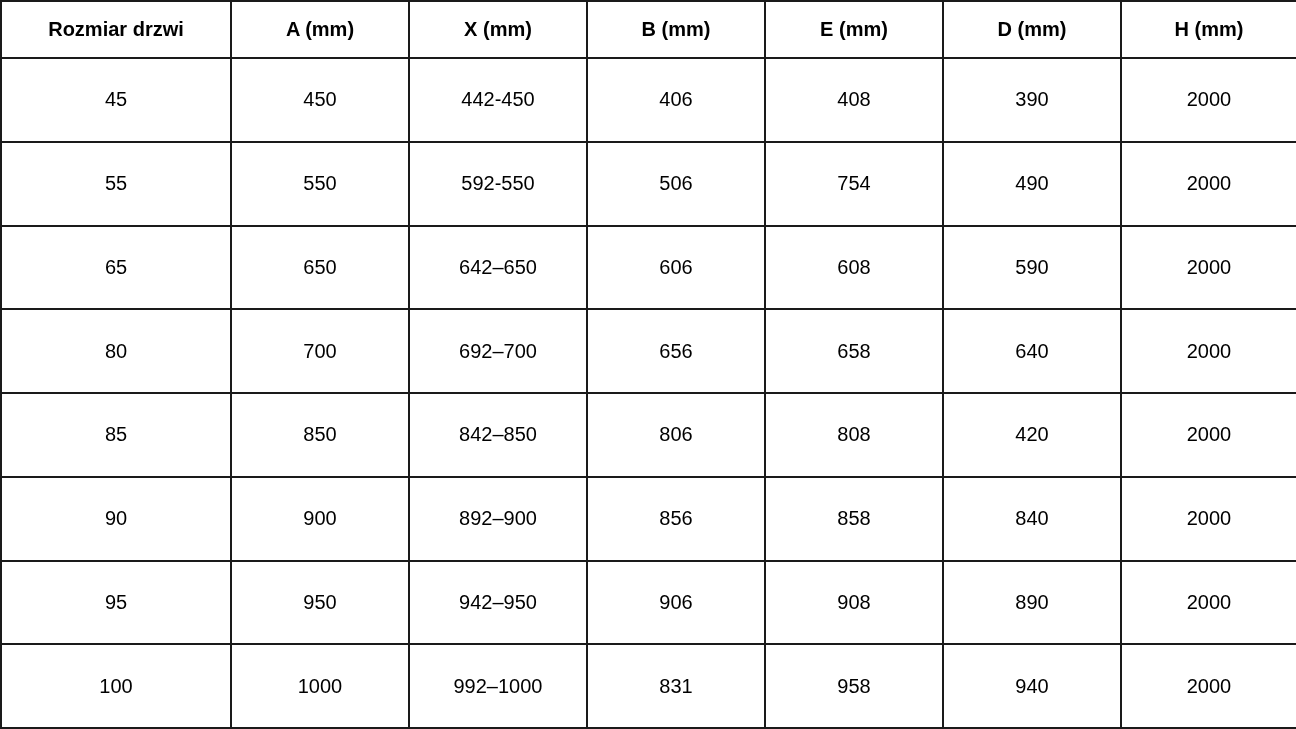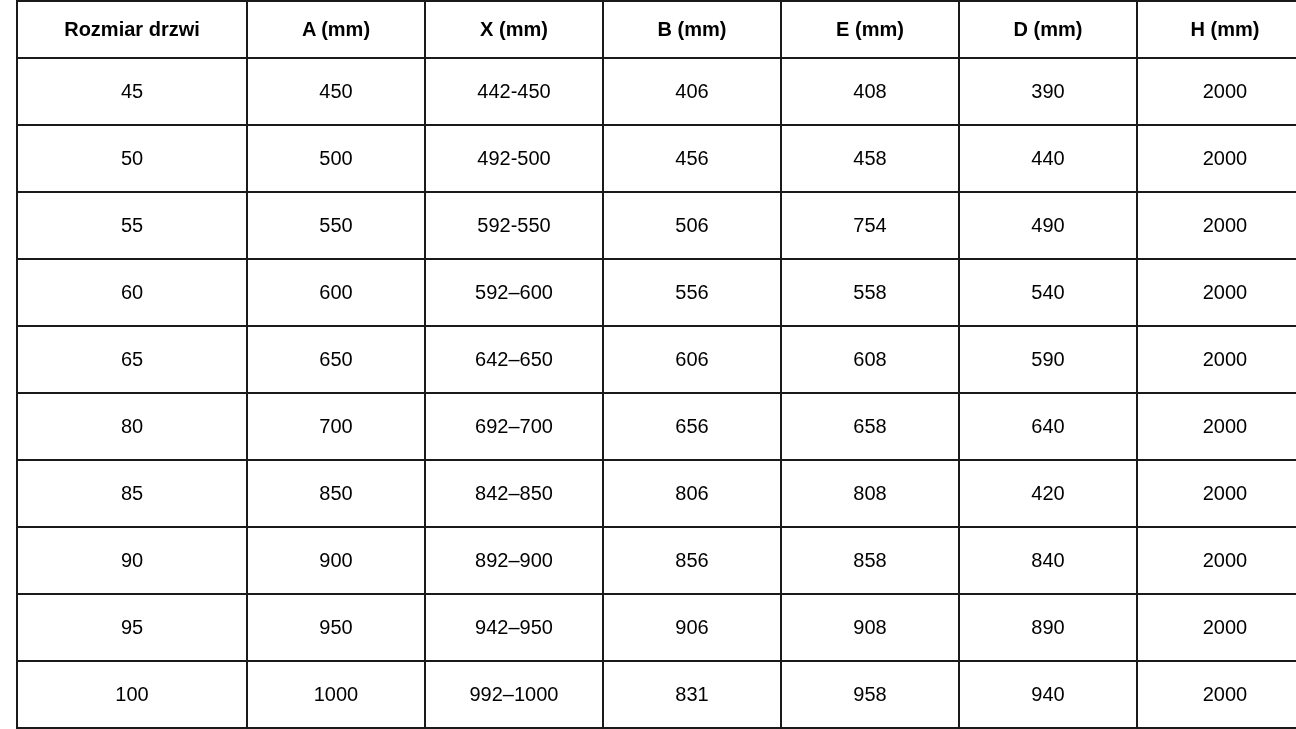--- a/index.html
+++ b/index.html
@@ -11,21 +11,20 @@
     width: 1296px;
     height: 729px;
     font-family: "Liberation Sans", sans-serif;
     color: #000000;
     overflow: hidden;
   }
   .sheet {
     width: 1296px;
     height: 729px;
     box-sizing: border-box;
-    padding-left: 16px;
   }
   table.spec-table {
     border-collapse: collapse;
     width: 1296px;
     height: 729px;
     table-layout: fixed;
   }
   table.spec-table th,
   table.spec-table td {
     border: 2px solid #1a1a1a;
@@ -85,44 +84,26 @@
       <tr>
         <td>45</td>
         <td>450</td>
         <td>442-450</td>
         <td>406</td>
         <td>408</td>
         <td>390</td>
         <td>2000</td>
       </tr>
       <tr>
-        <td>50</td>
-        <td>500</td>
-        <td>492-500</td>
-        <td>456</td>
-        <td>458</td>
-        <td>440</td>
-        <td>2000</td>
-      </tr>
-      <tr>
         <td>55</td>
         <td>550</td>
         <td>592-550</td>
         <td>506</td>
         <td>754</td>
         <td>490</td>
-        <td>2000</td>
-      </tr>
-      <tr>
-        <td>60</td>
-        <td>600</td>
-        <td>592–600</td>
-        <td>556</td>
-        <td>558</td>
-        <td>540</td>
         <td>2000</td>
       </tr>
       <tr>
         <td>65</td>
         <td>650</td>
         <td>642–650</td>
         <td>606</td>
         <td>608</td>
         <td>590</td>
         <td>2000</td>

